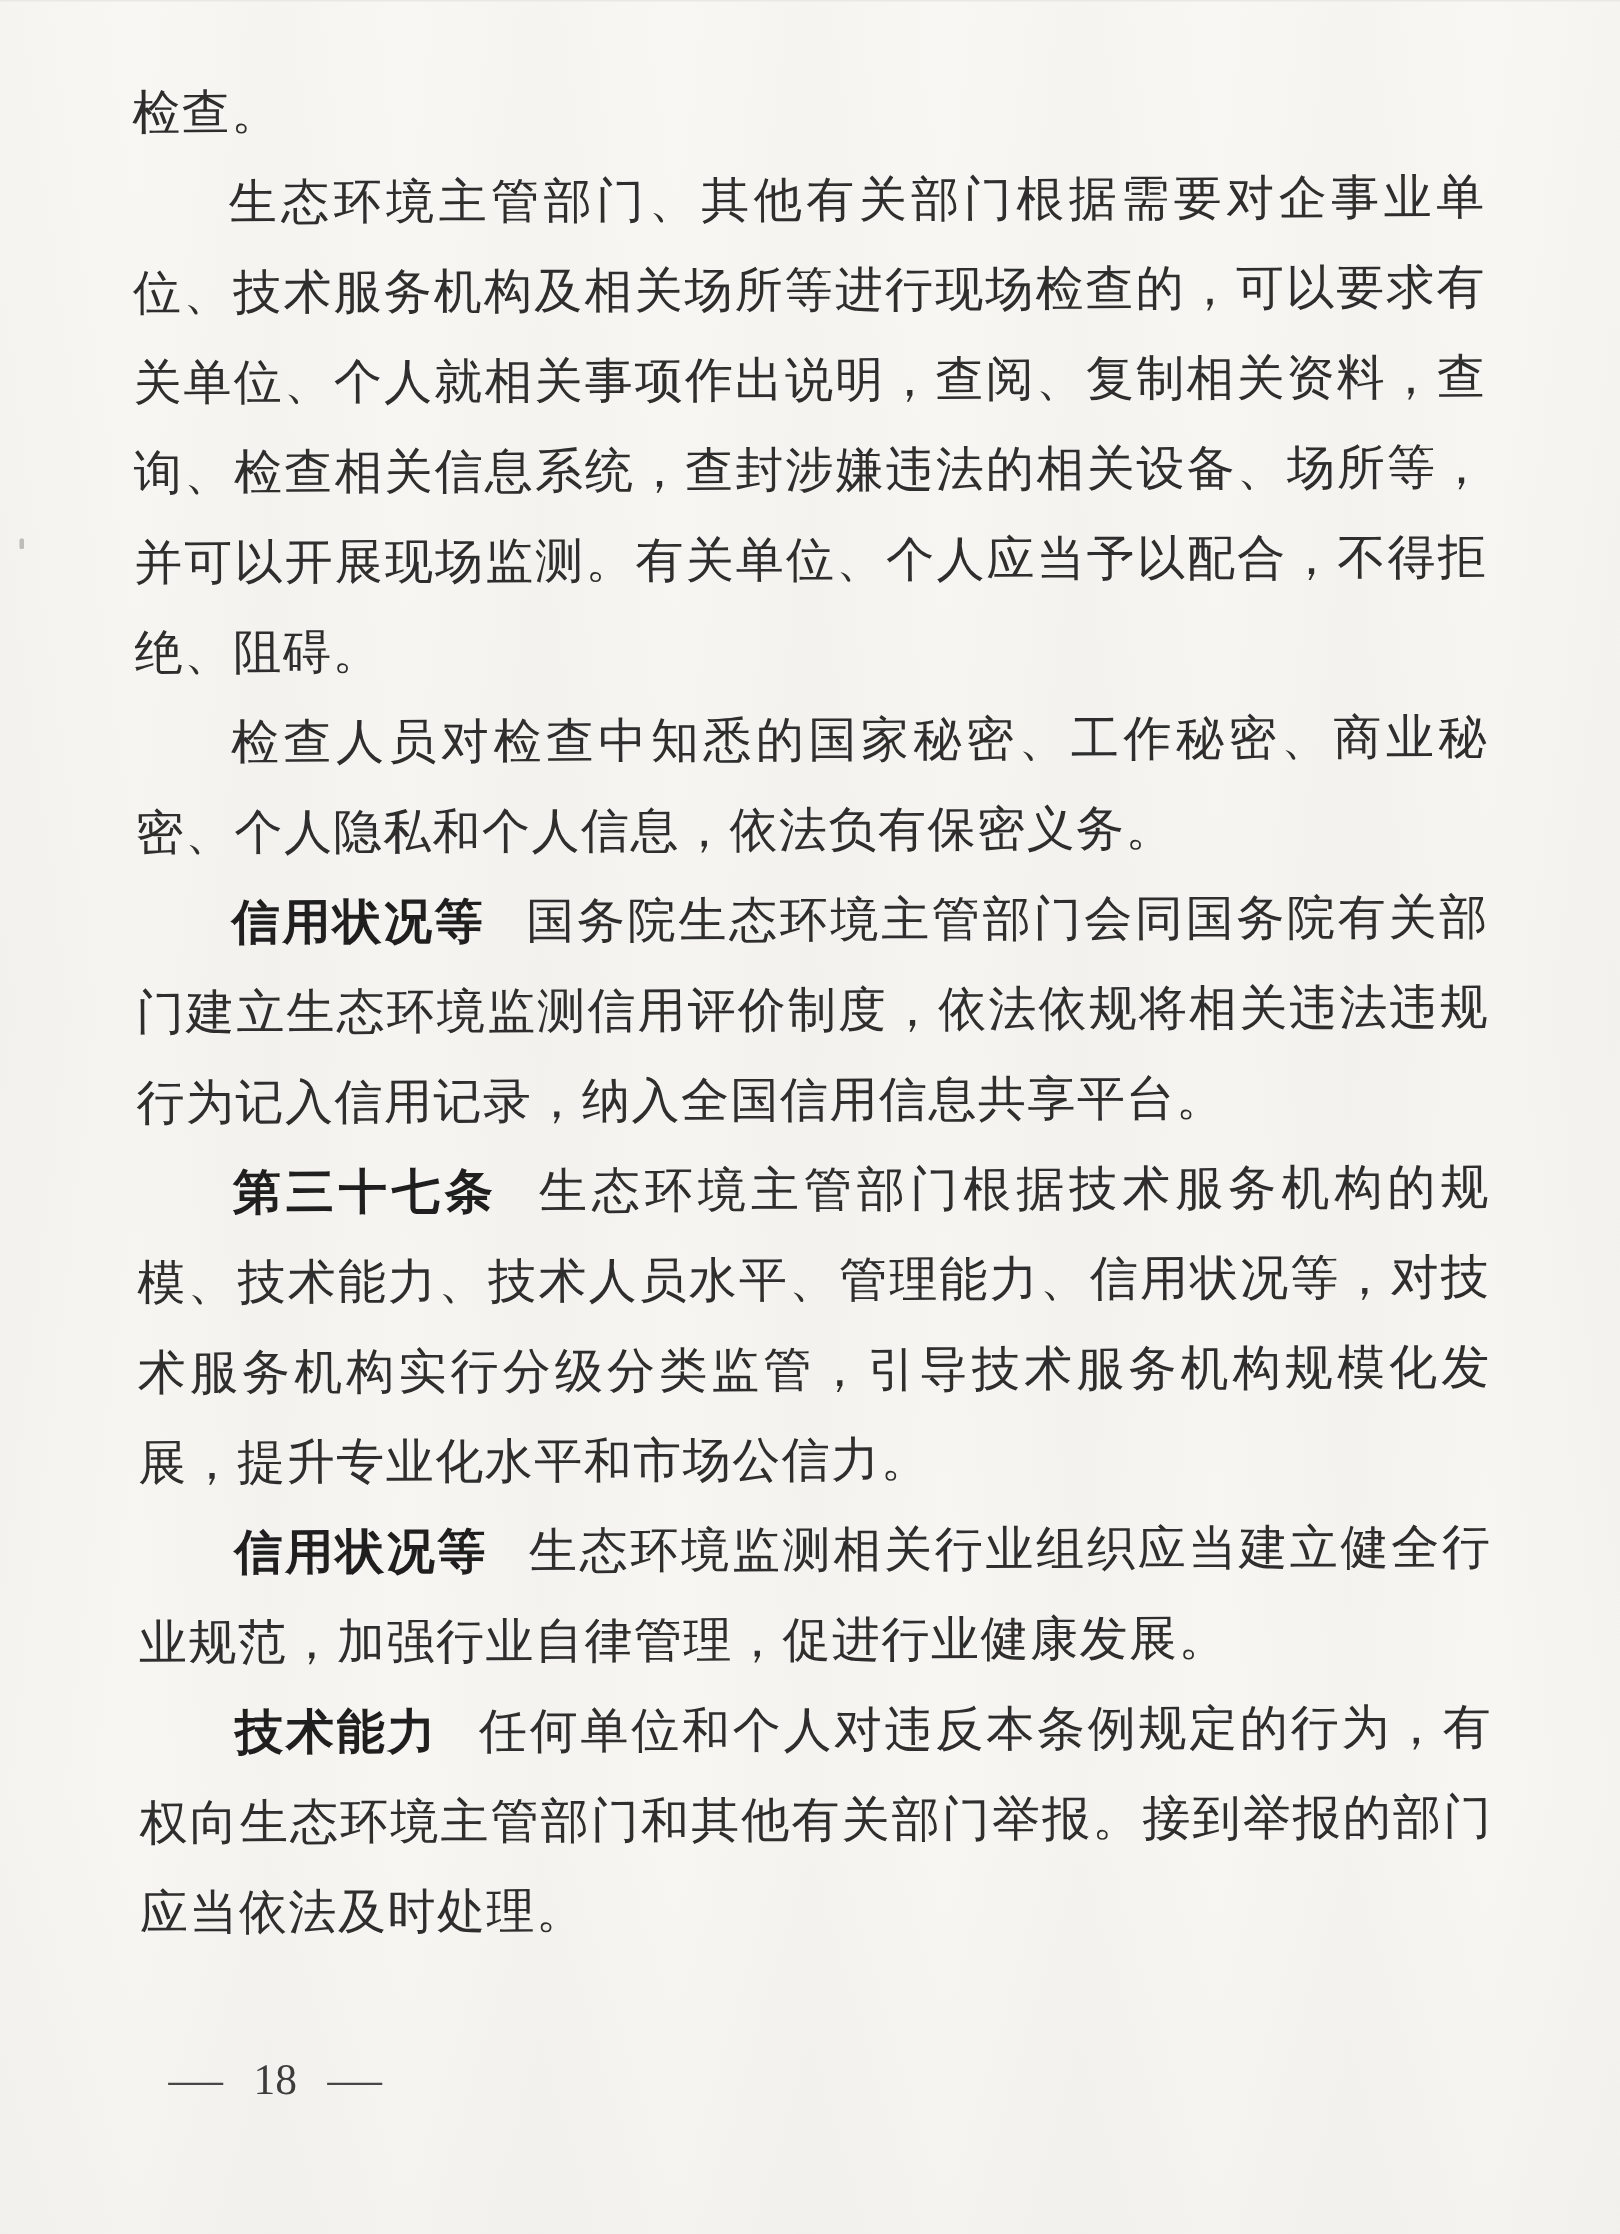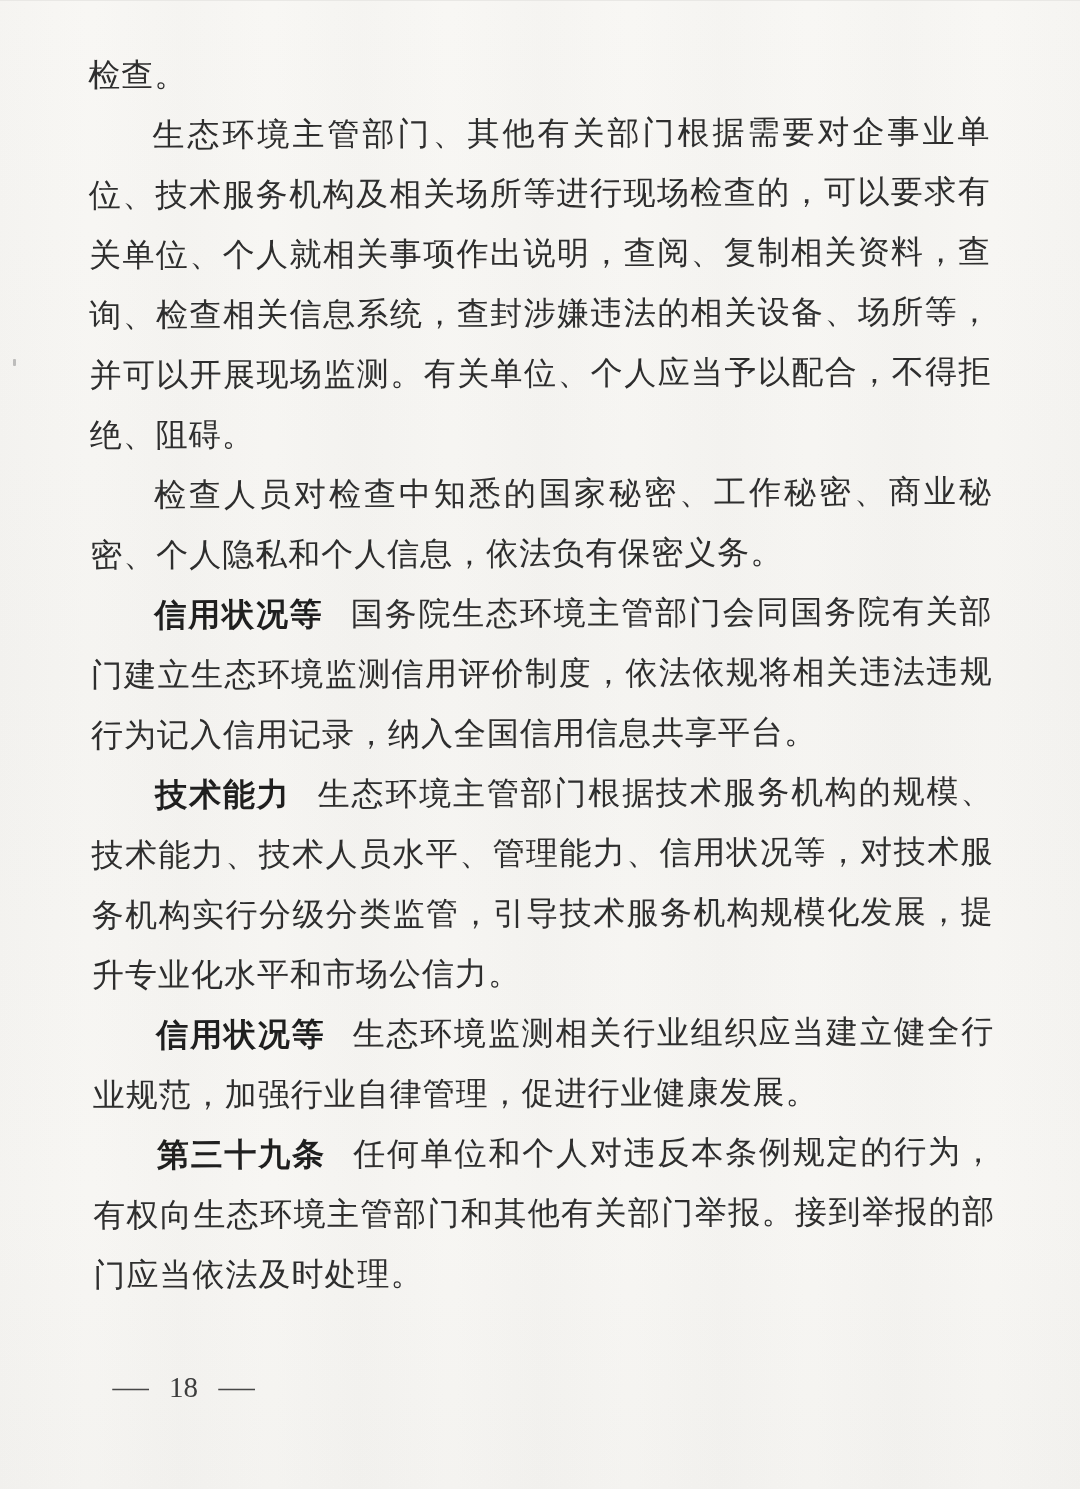--- a/index.html
+++ b/index.html
@@ -92,25 +92,25 @@
 
   <div class="content">
     <p class="no-indent"><span class="para-lead"></span><span class="para-text">检查。</span></p>
 
     <p class="indent"><span class="para-lead"></span><span class="para-text">生态环境主管部门、其他有关部门根据需要对企事业单位、技术服务机构及相关场所等进行现场检查的，可以要求有关单位、个人就相关事项作出说明，查阅、复制相关资料，查询、检查相关信息系统，查封涉嫌违法的相关设备、场所等，并可以开展现场监测。有关单位、个人应当予以配合，不得拒绝、阻碍。</span></p>
 
     <p class="indent"><span class="para-lead"></span><span class="para-text">检查人员对检查中知悉的国家秘密、工作秘密、商业秘密、个人隐私和个人信息，依法负有保密义务。</span></p>
 
     <p class="indent"><span class="para-lead">信用状况等</span><span class="para-text">国务院生态环境主管部门会同国务院有关部门建立生态环境监测信用评价制度，依法依规将相关违法违规行为记入信用记录，纳入全国信用信息共享平台。</span></p>
 
-    <p class="indent"><span class="para-lead">技术能力</span><span class="para-text">生态环境主管部门根据技术服务机构的规模、技术能力、技术人员水平、管理能力、信用状况等，对技术服务机构实行分级分类监管，引导技术服务机构规模化发展，提升专业化水平和市场公信力。</span></p>
+    <p class="indent"><span class="para-lead">第三十七条</span><span class="para-text">生态环境主管部门根据技术服务机构的规模、技术能力、技术人员水平、管理能力、信用状况等，对技术服务机构实行分级分类监管，引导技术服务机构规模化发展，提升专业化水平和市场公信力。</span></p>
 
     <p class="indent"><span class="para-lead">信用状况等</span><span class="para-text">生态环境监测相关行业组织应当建立健全行业规范，加强行业自律管理，促进行业健康发展。</span></p>
 
-    <p class="indent"><span class="para-lead">第三十九条</span><span class="para-text">任何单位和个人对违反本条例规定的行为，有权向生态环境主管部门和其他有关部门举报。接到举报的部门应当依法及时处理。</span></p>
+    <p class="indent"><span class="para-lead">技术能力</span><span class="para-text">任何单位和个人对违反本条例规定的行为，有权向生态环境主管部门和其他有关部门举报。接到举报的部门应当依法及时处理。</span></p>
   </div>
 
   <div class="footer">
     <span class="dash">—</span>
     <span class="num">18</span>
     <span class="dash">—</span>
   </div>
 
 </div>
 

